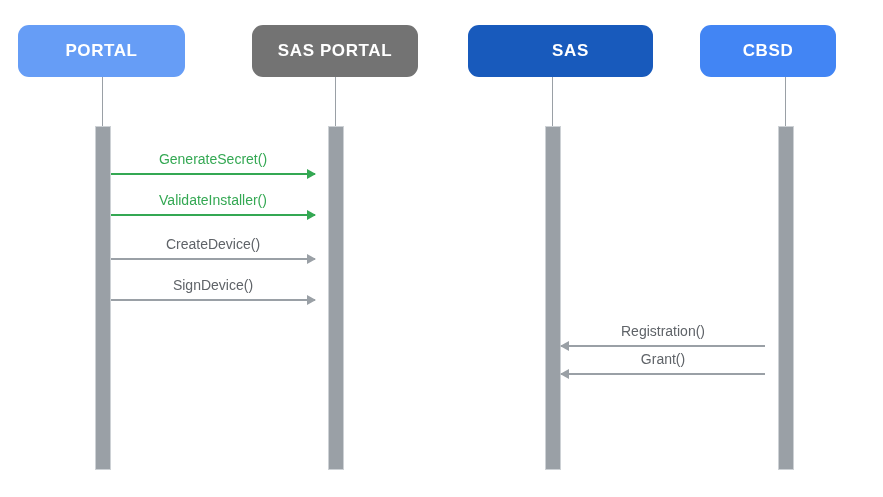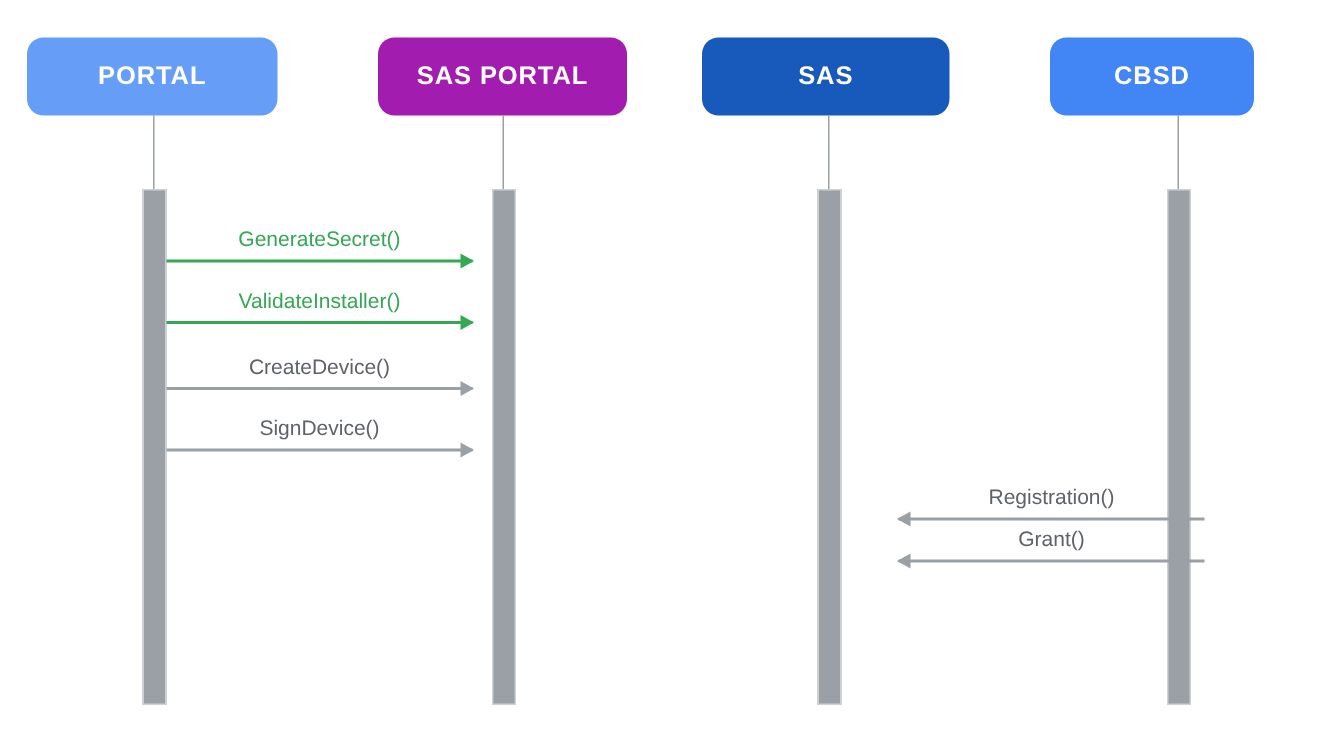--- a/index.html
+++ b/index.html
@@ -46,21 +46,21 @@
     border: 1px solid #cdd1d5;
   }
   #bar-client { left: 95px; }
   #bar-portal { left: 328px; }
   #bar-sas    { left: 545px; }
   #bar-cbsd   { left: 778px; }
 
   
   .msg { position: absolute; width: 204px; }
   .msg-left-group  { left: 111px; }
-  .msg-right-group { left: 561px; padding-left: 38px; }
+  .msg-right-group { left: 561px; }
   #msg-0 { top: 151px; }
   #msg-1 { top: 192px; }
   #msg-2 { top: 236px; }
   #msg-3 { top: 277px; }
   #msg-4 { top: 323px; }
   #msg-5 { top: 351px; }
 
   .msg-label {
     display: block;
     text-align: center;
@@ -85,22 +85,22 @@
     border-bottom: 5px solid transparent;
     border-right: 9px solid #000;
   }
 </style>
 </head>
 <body>
 
 <div class="canvas">
 
   <div class="actor-box" id="box-client" style="background: rgb(102, 157, 246); color: rgb(255, 255, 255);">PORTAL</div>
-  <div class="actor-box" id="box-portal" style="background: #a21caf; color: rgb(255, 255, 255);">SAS PORTAL</div>
-  <div class="actor-box" id="box-sas" style="background: rgb(24, 90, 188); color: rgb(255, 255, 255);">SAS</div>
+  <div class="actor-box" id="box-portal" style="background: #737373; color: rgb(255, 255, 255);">SAS PORTAL</div>
+  <div class="actor-box" id="box-sas" style="background: rgb(24, 90, 188); color: rgb(255, 255, 255); padding-left: 20px;">SAS</div>
   <div class="actor-box" id="box-cbsd" style="background: rgb(66, 133, 244); color: rgb(255, 255, 255);">CBSD</div>
 
   <div class="lifeline" id="life-client" style="background: rgb(154, 160, 166);"></div>
   <div class="lifeline" id="life-portal" style="background: rgb(154, 160, 166);"></div>
   <div class="lifeline" id="life-sas" style="background: rgb(154, 160, 166);"></div>
   <div class="lifeline" id="life-cbsd" style="background: rgb(154, 160, 166);"></div>
 
   <div class="activation-bar" id="bar-client" style="background: rgb(154, 160, 166); border-color: rgb(205, 209, 213);"></div>
   <div class="activation-bar" id="bar-portal" style="background: rgb(154, 160, 166); border-color: rgb(205, 209, 213);"></div>
   <div class="activation-bar" id="bar-sas" style="background: rgb(154, 160, 166); border-color: rgb(205, 209, 213);"></div>

